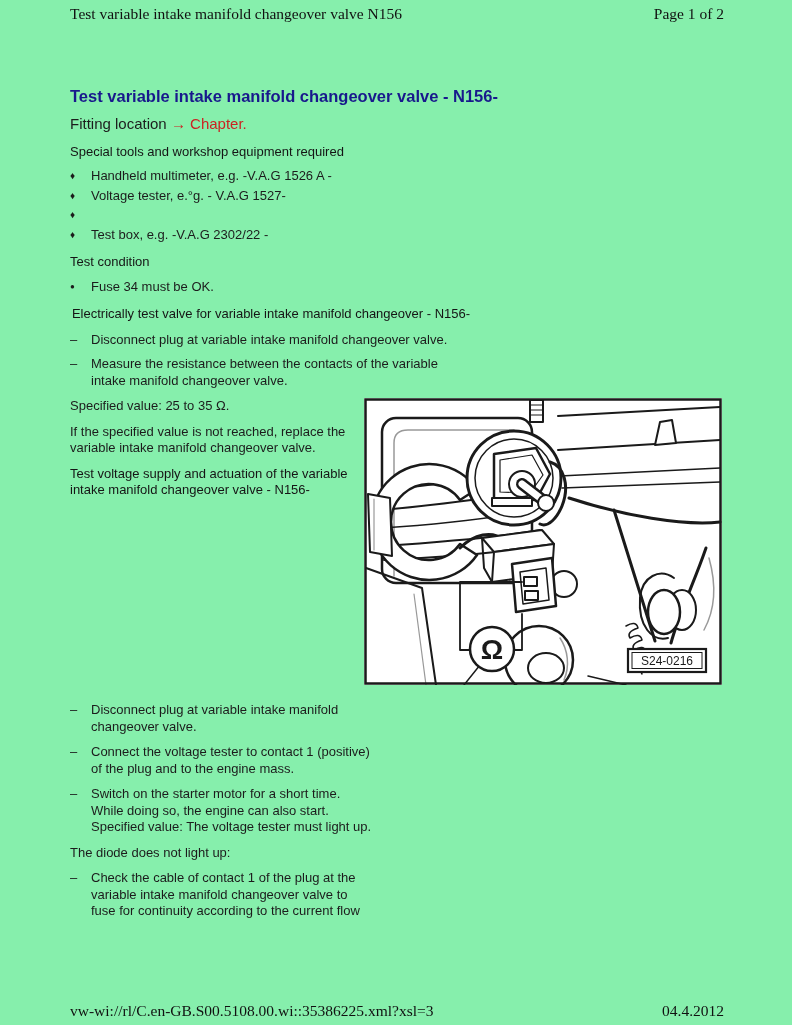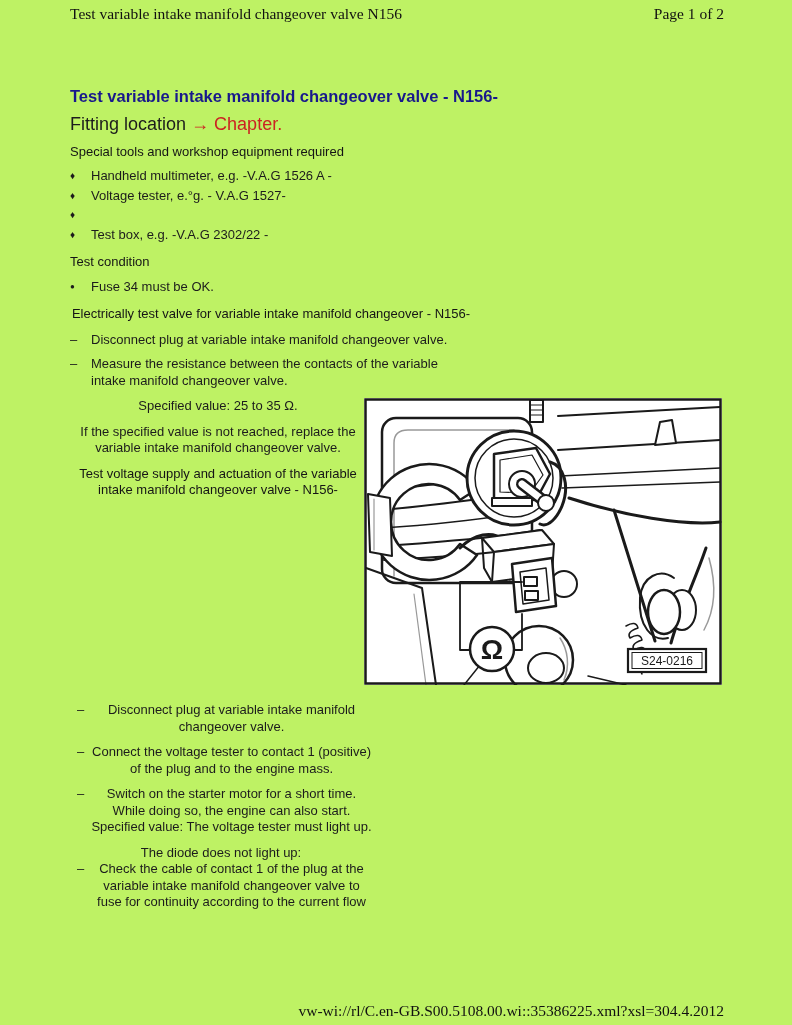--- a/index.html
+++ b/index.html
@@ -1,63 +1,63 @@
 <!DOCTYPE html>
 <html><head>
 <meta charset="utf-8">
 <style>
   * { margin:0; padding:0; box-sizing:border-box; }
   html,body { background:#e8e8e8; }
   .page {
     position:relative; width:792px; height:1025px; margin:0 auto;
-    background:#bef264; overflow:hidden;
+    background:#86efac; overflow:hidden;
     font-family:"Liberation Sans", sans-serif; color:#1c1c1c;
   }
   
   .runhead {
     position:absolute; left:70px; right:68px; top:5px;
     display:flex; justify-content:space-between;
     font-family:"Liberation Serif", serif; font-size:15.5px; color:#111;
   }
   .runfoot {
     position:absolute; left:70px; right:68px; top:1002px;
-    display:flex; justify-content:flex-end;
+    display:flex; justify-content:space-between;
     font-family:"Liberation Serif", serif; font-size:15.5px; color:#111;
   }
   
   .content { position:absolute; left:70px; right:61px; top:23px; }
   h1.title {
     margin-top:63px; width:440px;
     font-size:16.5px; font-weight:bold; line-height:21px; color:#18188c;
   }
-  .fitting { margin-top:9px; font-size:18px; line-height:16.5px; }
+  .fitting { margin-top:9px; font-size:15px; line-height:16.5px; }
   .fitting .red { color:#cc2222; }
   .fitting a.red { text-decoration:none; cursor:pointer; }
   h2 { font-size:13px; font-weight:normal; line-height:16.5px; margin-top:11px; color:#151515; }
   h2.wide { width:402px;text-align:center; }
-  .body-txt { font-size:13px; line-height:16.5px;text-align:center; }
+  .body-txt { font-size:13px; line-height:16.5px; }
   .list { margin-top:8px; }
   .li { display:flex; margin-bottom:3px; font-size:13px; line-height:16.5px; }
   .li .marker { width:21px; flex:0 0 21px; }
   .li .marker.diamond { font-size:10px; line-height:16.5px; }
   .li .marker.dot { font-size:8px; line-height:16.5px; }
   .steps { margin-top:9px; }
   .steps .li { margin-bottom:8px; }
   .steps.wide { width:402px; }
   .narrow { width:296px; }
   .figure-row { position:relative; margin-top:9px; min-height:289px; }
   .figure-row p { margin-bottom:9px; }
   .figure-row h2 { margin-top:8px; width:296px; }
   .figure {
     position:absolute; left:294px; top:0; width:358px; height:287px;
     background:#fff;
   }
   .after-figure { margin-top:15px; width:302px; }
   .after-figure .li { margin-bottom:9px; }
-  .diode-intro { margin-top:2px; }
+  .diode-intro { margin-top:2px; margin-bottom:9px; }
   svg text { font-family:"Liberation Sans", sans-serif; }
 </style>
 </head>
 <body>
 
 <div class="page">
 
   <div class="runhead">
     <span>Test variable intake manifold changeover valve N156</span>
     <span>Page 1 of 2</span>

